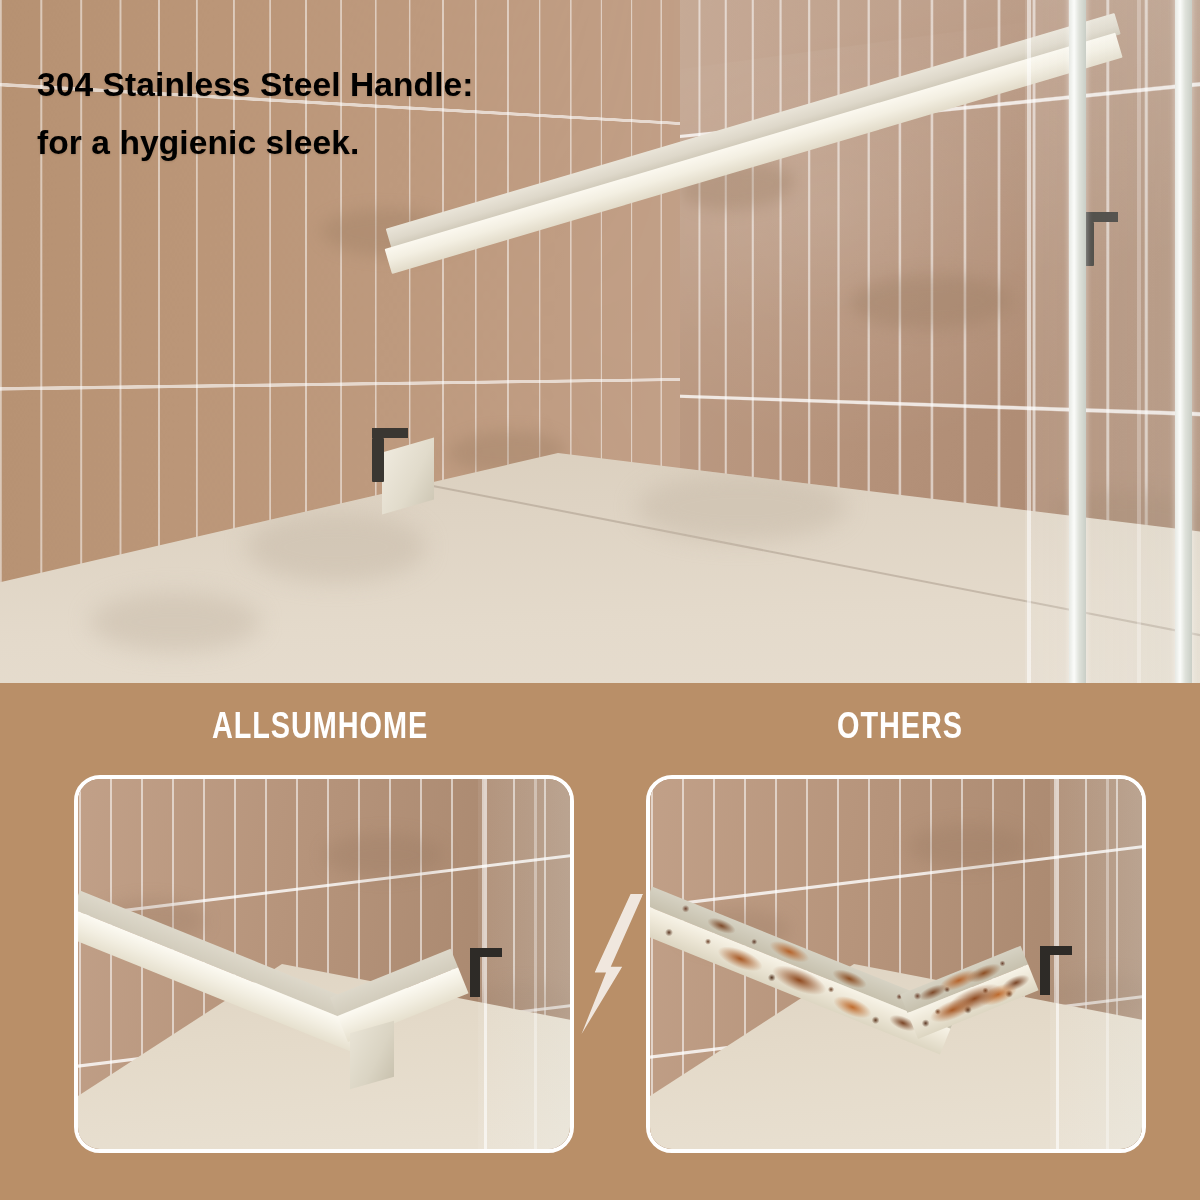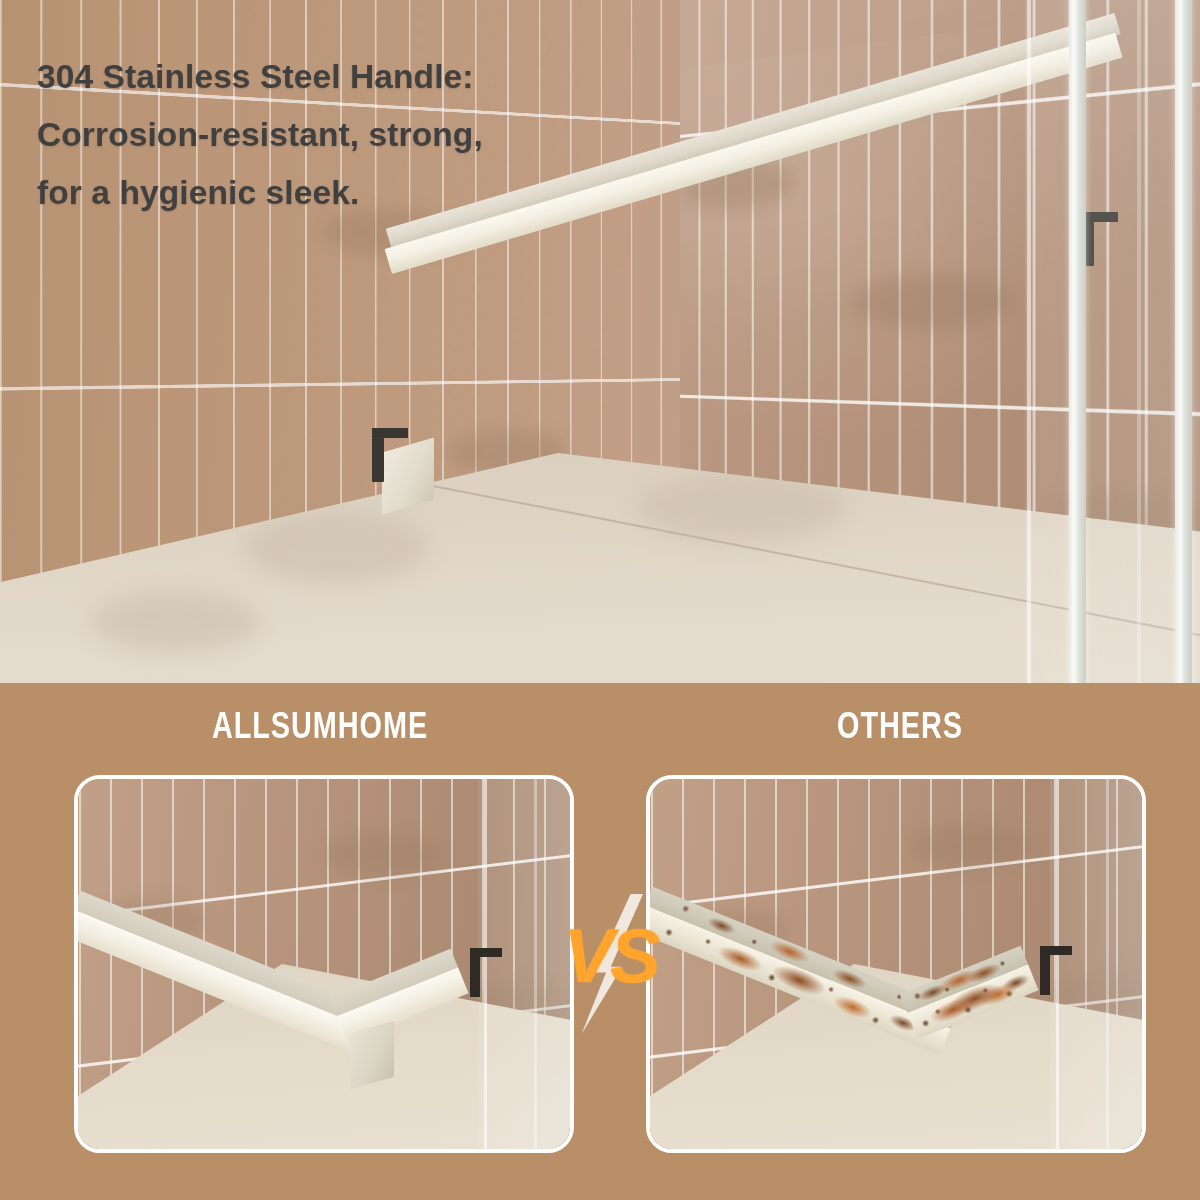--- a/index.html
+++ b/index.html
@@ -88,22 +88,22 @@
     background:linear-gradient(90deg,rgba(255,255,255,.10),rgba(238,244,242,.20));
   }
   .mullion{
     position:absolute;top:-20px;width:17px;height:730px;
     background:linear-gradient(90deg,#e7e9e4 0%,#fbfcfa 30%,#dfe2db 60%,#c9cec6 100%);
     box-shadow:0 0 6px rgba(255,255,255,.5);
   }
   .glassedge{position:absolute;top:0;width:4px;height:683px;background:rgba(255,255,255,.55);}
 
   .headline{
-    position:absolute;left:37px;top:48px;width:560px;
-    color:#404040;font-size:33.5px;font-weight:700;line-height:58px;
+    position:absolute;left:37px;top:56px;width:560px;
+    color:#000000;font-size:33.5px;font-weight:700;line-height:58px;
     letter-spacing:.1px;z-index:40;
     text-shadow:0 1px 2px rgba(110,78,52,.28);
   }
   .headline div{white-space:nowrap;}
 
   
   .compare{position:absolute;left:0;top:683px;width:1200px;height:517px;background:#b98f68;}
   .cmp-titles{position:absolute;left:0;top:22px;width:976px;height:52px;}
   .cmp-title{
     position:absolute;top:0;color:#fff;font-weight:700;font-size:37px;
@@ -245,21 +245,20 @@
 
     <div class="glass">
       <div class="glassedge" style="left:2px;"></div>
       <div class="mullion" style="left:44px;"></div>
       <div class="mullion" style="left:150px;"></div>
       <div class="glassedge" style="left:112px;opacity:.5;"></div>
     </div>
 
     <div class="headline">
       <div>304 Stainless Steel Handle:</div>
-      <div>Corrosion-resistant, strong,</div>
       <div>for a hygienic sleek.</div>
     </div>
   </section>
 
   <section class="compare">
 
     <div class="cmp-titles">
       <div class="cmp-title left">ALLSUMHOME</div>
       <div class="cmp-title right">OTHERS</div>
     </div>
@@ -316,16 +315,15 @@
         <div class="top"></div>
           <div class="face"></div>
       </div>
       <div class="mini-end rusty-end" style="left:270px;top:246px;"></div>
       <div class="mini-bracket" style="left:390px;top:176px;"></div>
     </div>
   </section>
 
   <div class="vs">
     <div class="bolt"></div>
-    <div class="vstext">VS</div>
   </div>
 
 </div>
 
 </body></html>

